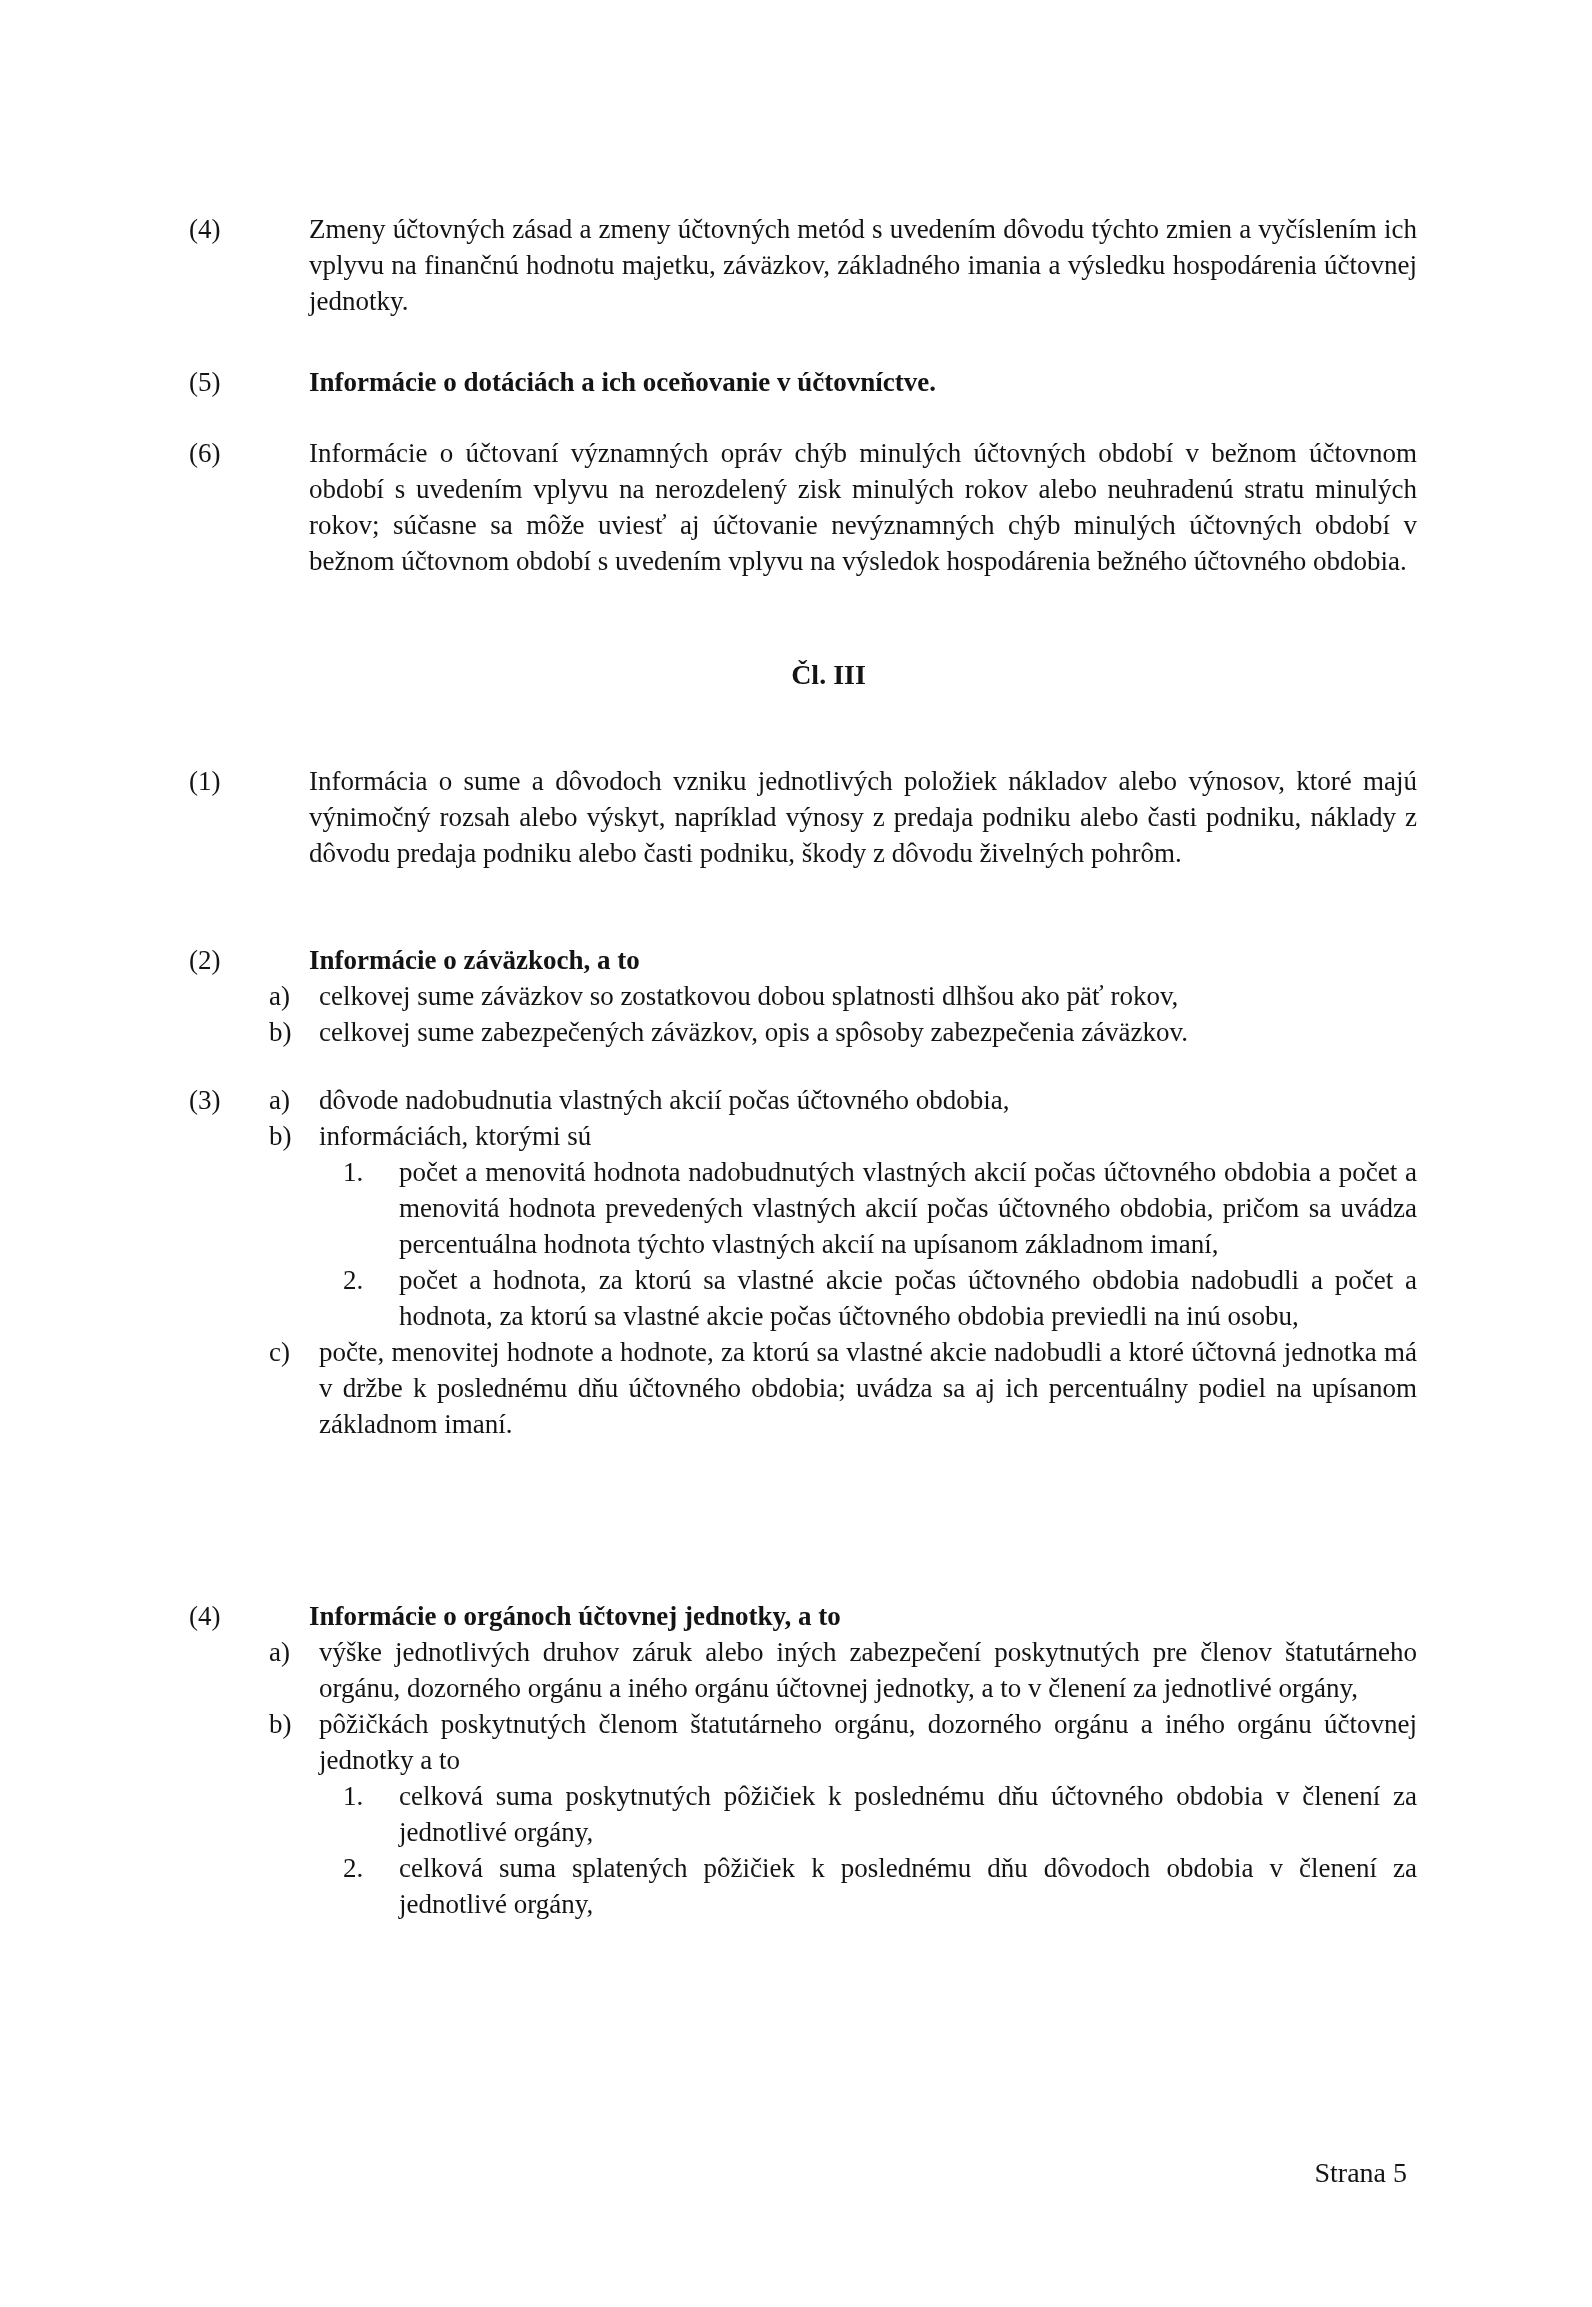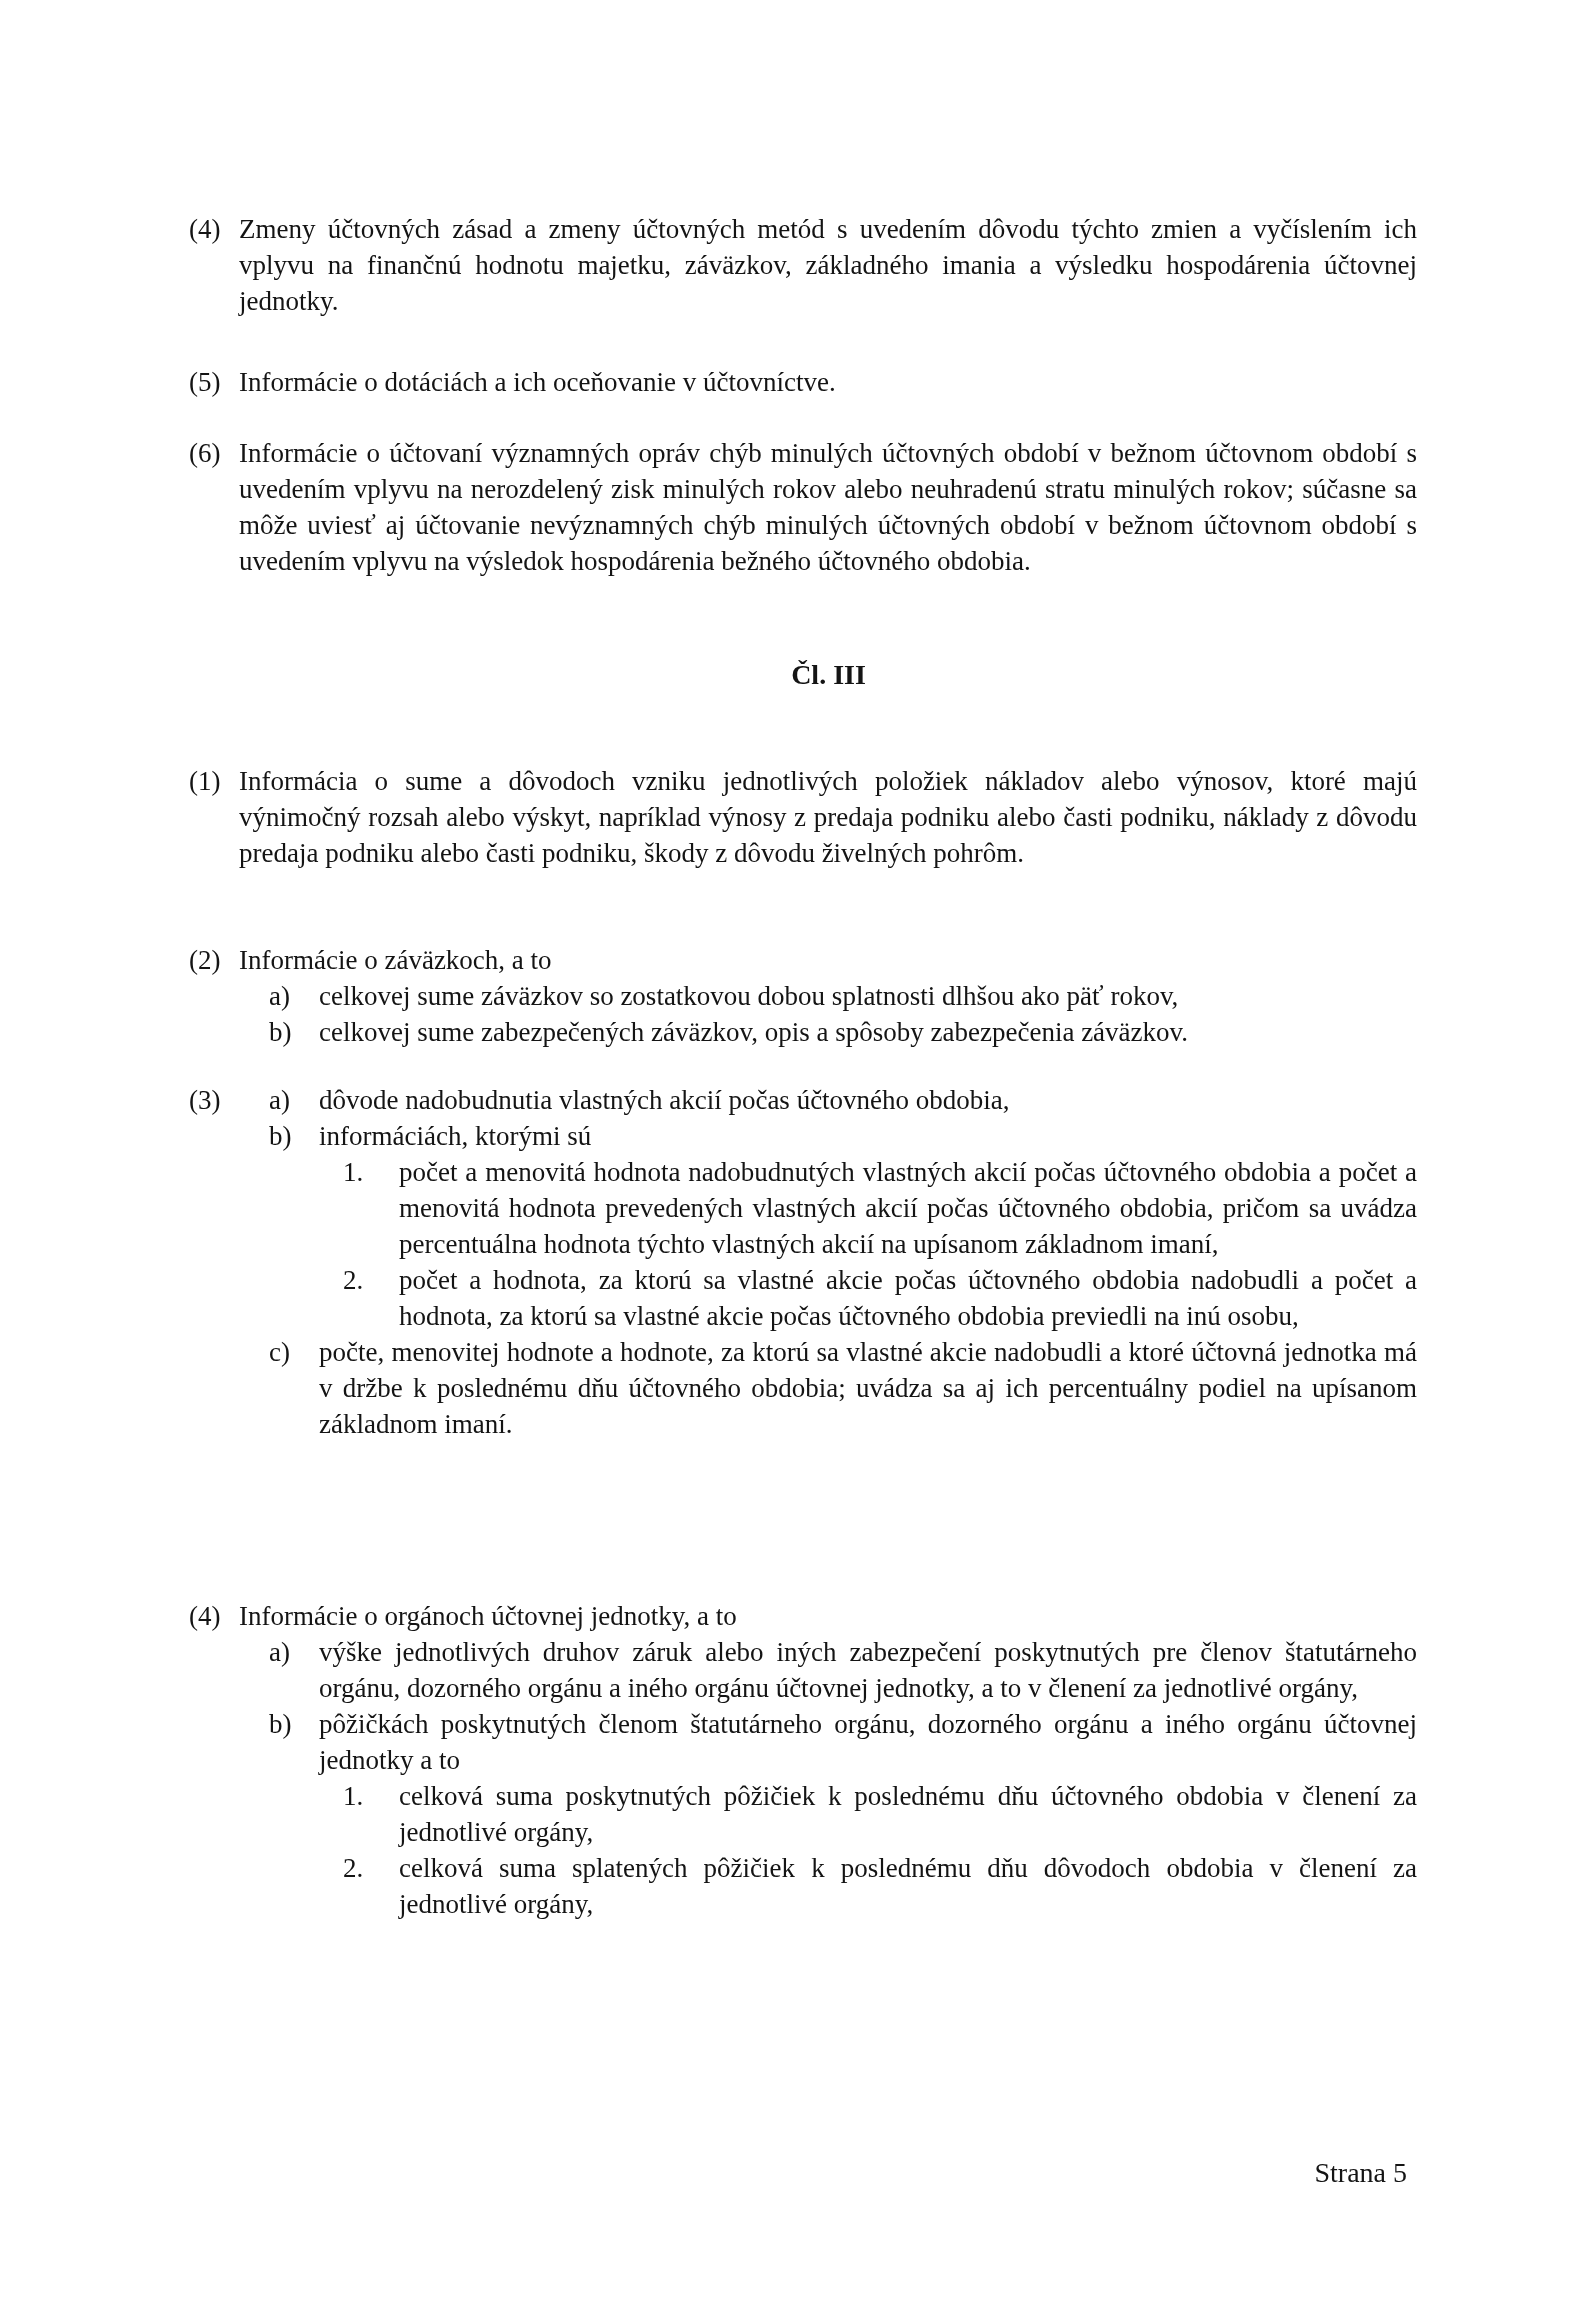--- a/index.html
+++ b/index.html
@@ -4,22 +4,22 @@
 <style>
   html, body { margin: 0; padding: 0; background: #ffffff; }
   body {
     width: 1593px; height: 2307px; position: relative; overflow: hidden;
     font-family: "Liberation Serif", "DejaVu Serif", serif;
     color: #141414;
   }
   .page { position: absolute; left: 0; top: 0; width: 1593px; height: 2307px; }
   .para { position: absolute; left: 189px; width: 1228px; font-size: 27px; line-height: 36px; }
   .para .num { position: absolute; left: 0; top: 0; }
-  .para .body { margin-left: 50px; text-align: justify; }
-  .para .body.nojust { text-align: left; }
+  .para .body { margin-left: 120px; text-align: justify; }
+  .para .body.nojust { text-align: left; font-weight: bold; }
   .sub { position: relative; margin-left: 80px; }
   .sub .lbl { position: absolute; left: 0; top: 0; }
   .sub .txt { margin-left: 50px; text-align: justify; }
   .subsub { position: relative; margin-left: 154px; }
   .subsub .lbl { position: absolute; left: 0; top: 0; }
   .subsub .txt { margin-left: 56px; text-align: justify; }
   .heading { position: absolute; left: 0; width: 1593px; text-align: center; font-weight: bold; font-size: 28px; line-height: 36px; padding-left: 32px; }
   .footer { position: absolute; right: 186px; top: 2157px; font-size: 28px; }
   .lastline { text-align-last: left; }
 </style>

